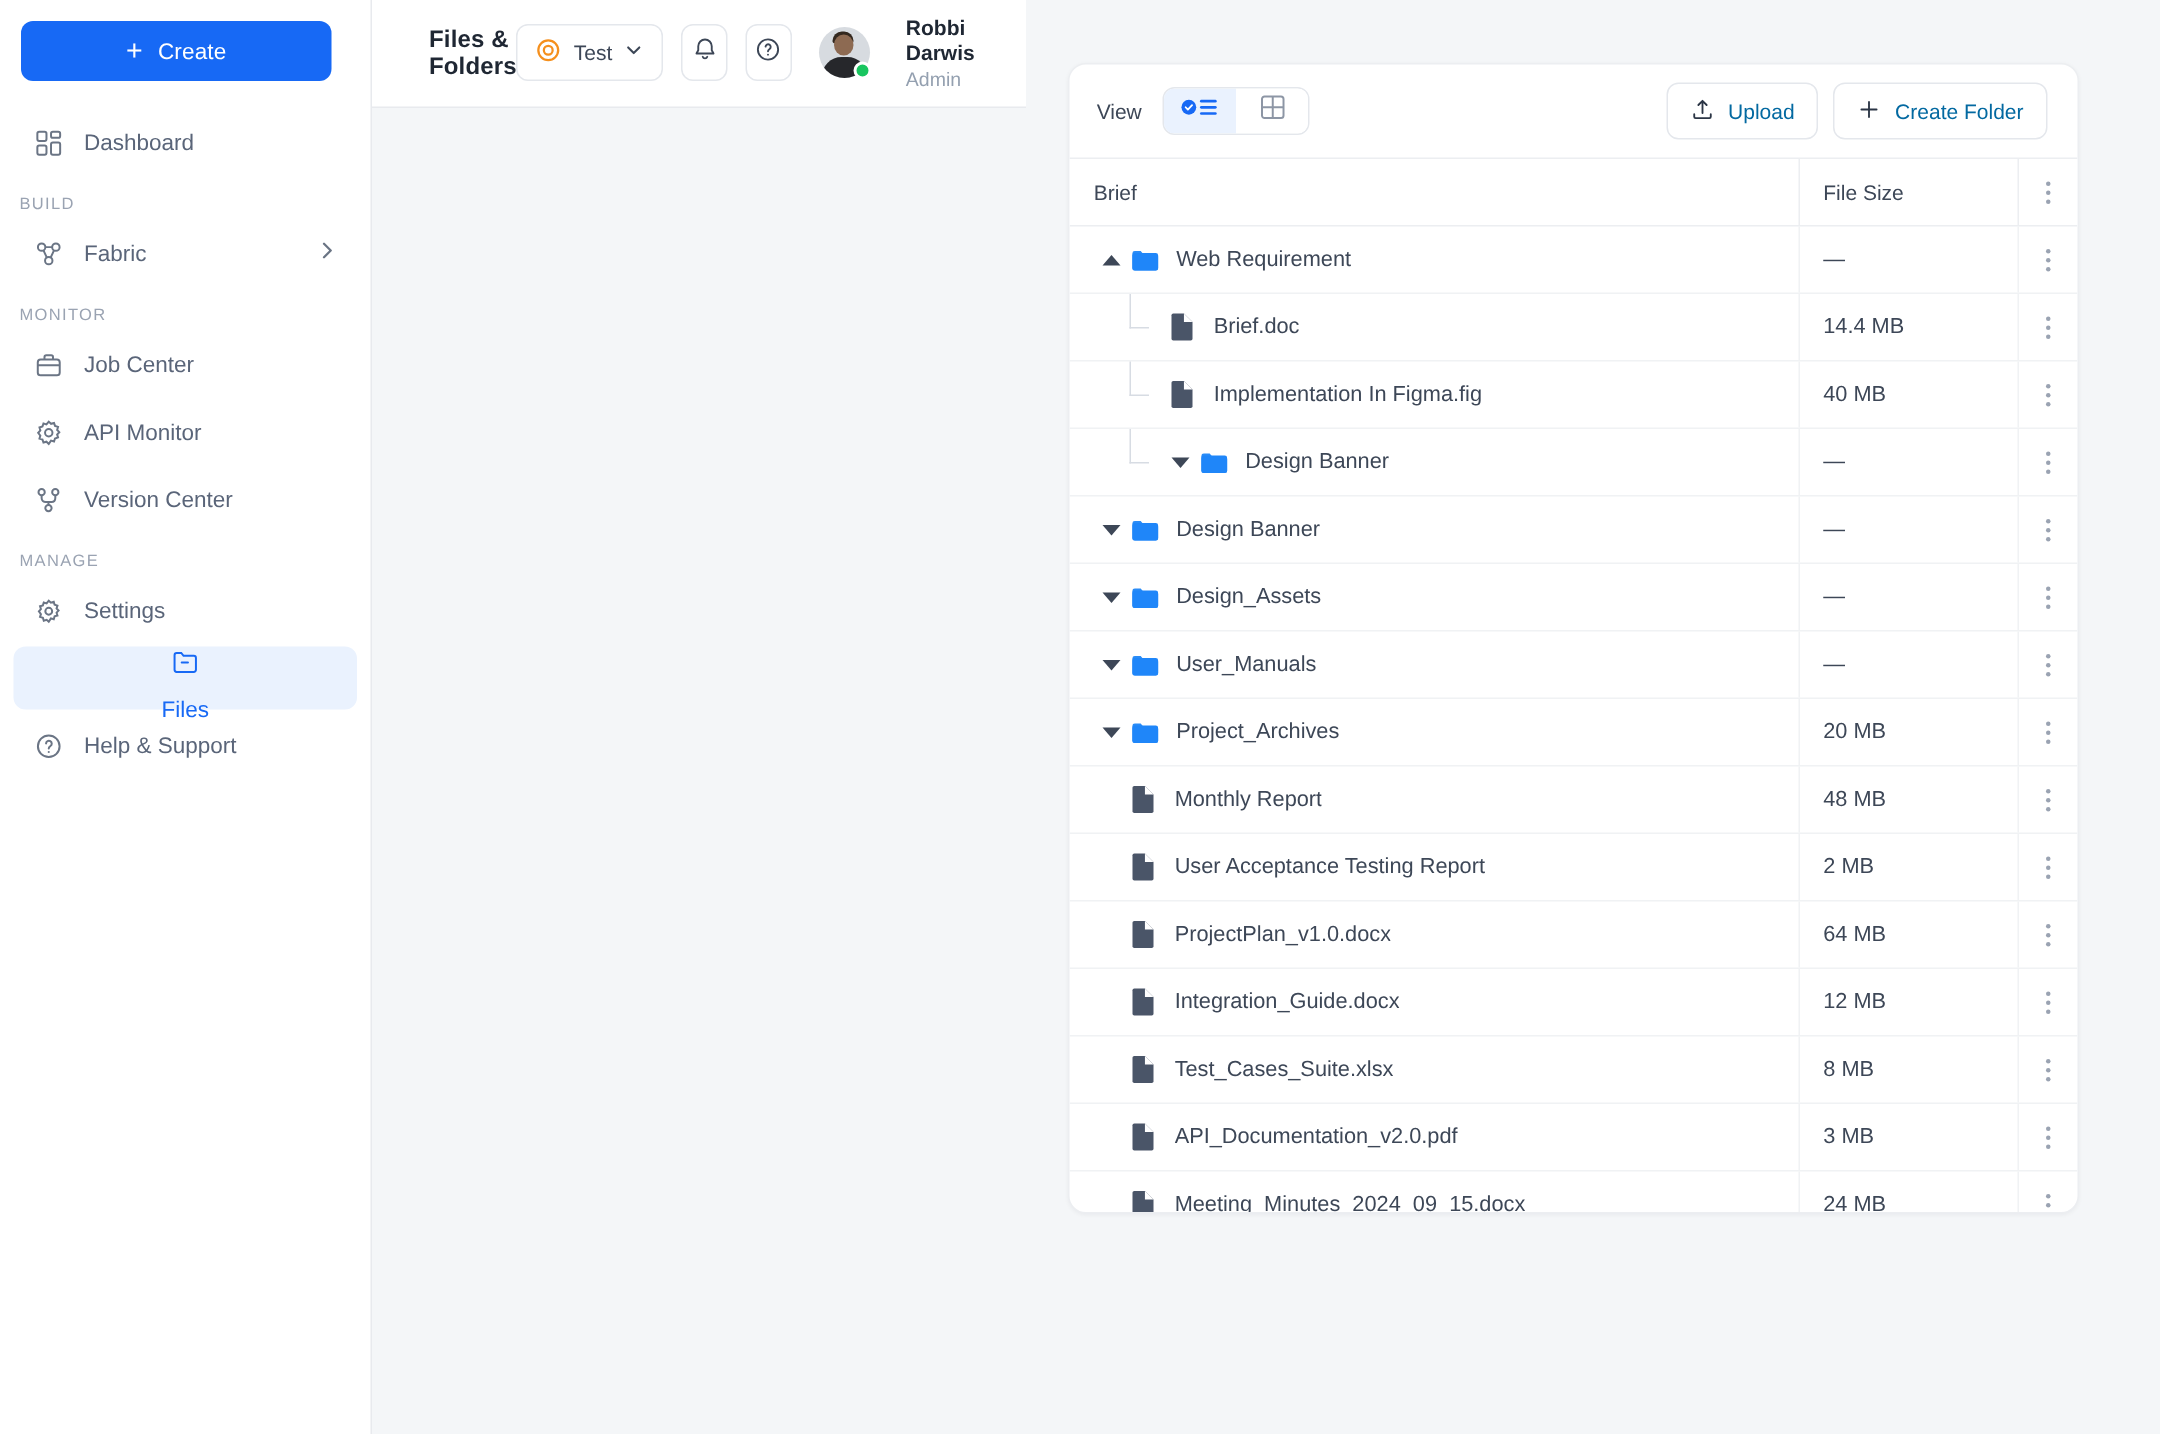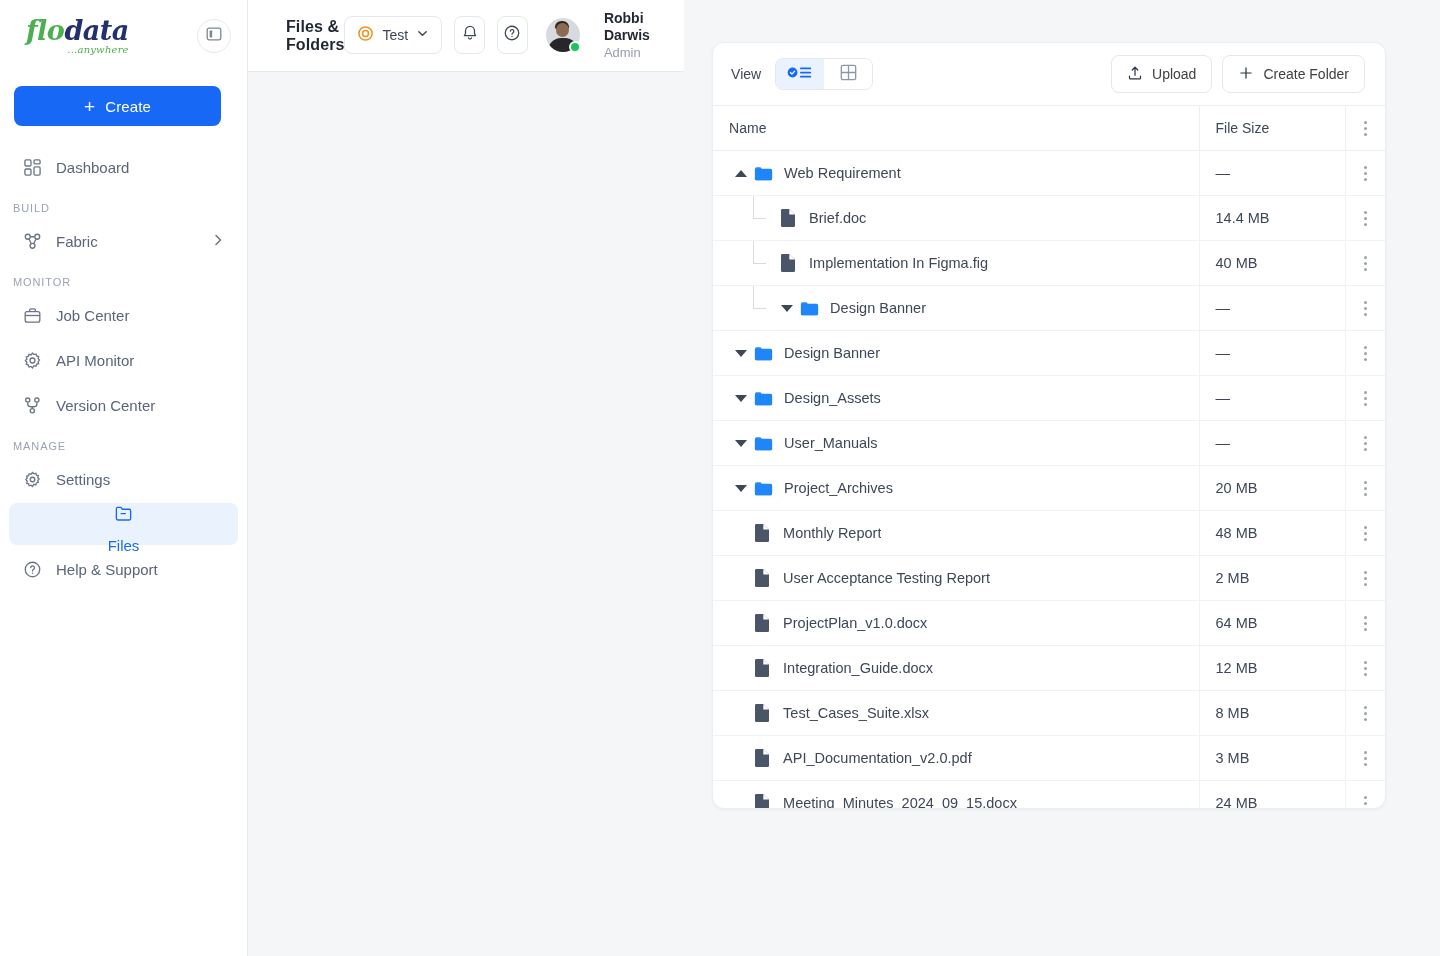--- a/index.html
+++ b/index.html
@@ -124,21 +124,21 @@
   }
   .view-opt {
     width: 48px; display: flex; align-items: center; justify-content: center;
     cursor: pointer; background: #fff;
   }
   .view-opt.active { background: #eaf2fe; }
   .toolbar-right { margin-left: auto; display: flex; gap: 10px; }
   .tb-btn {
     height: 38px; border: 1px solid #e4e7ec; border-radius: 8px; background: #fff;
     display: flex; align-items: center; gap: 9px; padding: 0 15px;
-    font-size: 14px; color: #404040; cursor: pointer;
+    font-size: 14px; color: #0369a1; cursor: pointer;
   }
 
   
   table { width: 100%; border-collapse: collapse; table-layout: fixed; }
   thead th {
     height: 45px; font-size: 14px; color: #3d4757; font-weight: normal;
     text-align: left; border-top: 1px solid #eceef1; border-bottom: 1px solid #eceef1;
     background: #fff; padding: 0 16px;
   }
   thead th.col-size { width: 146px; border-left: 1px solid #eceef1; }
@@ -185,36 +185,20 @@
   .spacer-24 { flex: 0 0 24px; }
   .spacer-4  { flex: 0 0 4px; }
 </style>
 </head>
 <body>
 
 <div class="app">
 
   <aside class="sidebar">
 
-    <div class="logo-row">
-      <div class="logo">
-        <div class="logo-main">
-          <span class="flo">flo</span><span class="data">data</span>
-        </div>
-        <div class="logo-sub">...anywhere</div>
-      </div>
-      <div class="collapse-btn">
-        <span>
-          <svg width="16" height="16" viewBox="0 0 16 16" fill="none">
-            <rect x="1.2" y="2.2" width="13.6" height="11.6" rx="2" stroke="#7c8694" stroke-width="1.3"></rect>
-            <rect x="3.6" y="4.6" width="2.6" height="6.8" rx="0.7" fill="#7c8694"></rect>
-          </svg>
-        </span>
-      </div>
-    </div>
 
     <div class="create-btn">
       <span class="plus">+</span>
       <span>Create</span>
     </div>
 
     <nav class="nav">
 
       <div class="nav-item">
         <span class="ico">
@@ -412,21 +396,21 @@
                 </svg>
               </span>
               <span>Create Folder</span>
             </div>
           </div>
         </div>
 
         <table>
           <thead>
             <tr>
-              <th>Name</th>
+              <th>Brief</th>
               <th class="col-size">File Size</th>
               <th class="col-kebab">
                 <div class="kebab">
                   <span class="kebab-inner">
                       <i></i>
                       <i></i>
                       <i></i>
                     </span>
                 </div>
               </th>

